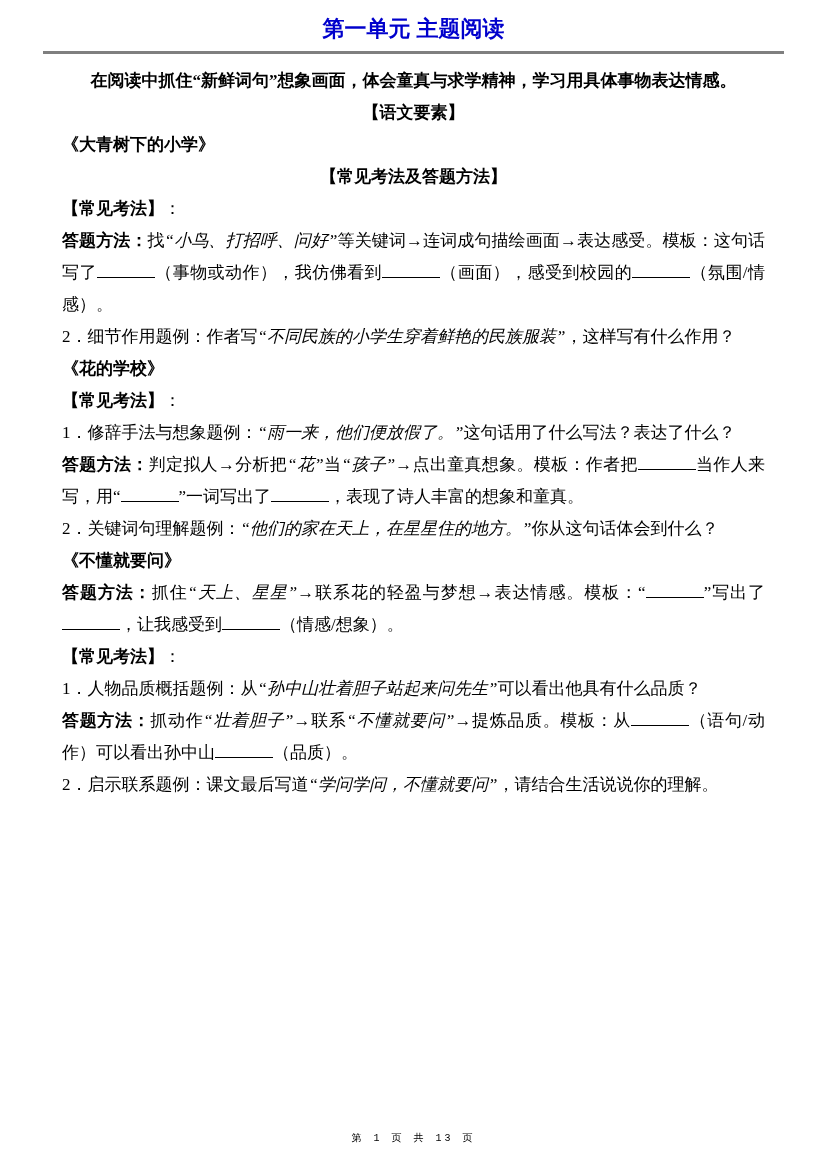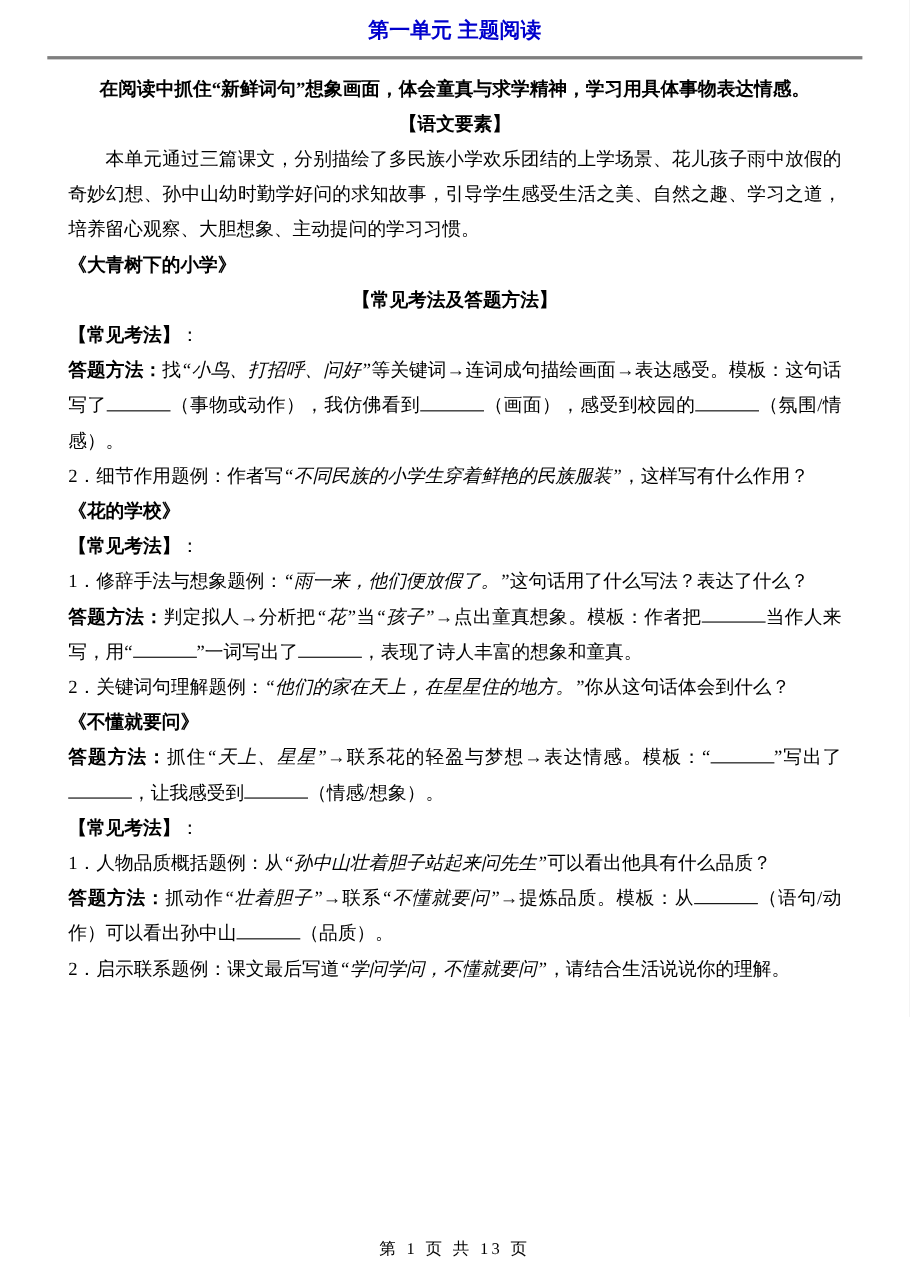--- a/index.html
+++ b/index.html
@@ -8,21 +8,21 @@
     width:827px;height:1169px;
     margin:0 auto;
     background:#ffffff;
     font-family:"Liberation Serif",serif;
     color:#000;
     overflow:hidden;
   }
   .doc-title{
     padding-top:17px;
     text-align:center;
-    font-size:19px;
+    font-size:22px;
     font-weight:bold;
     color:#0000cc;
     font-family:"Liberation Sans",sans-serif;
     line-height:24px;
   }
   .title-rule{
     height:3px;
     background:#7f7f7f;
     margin:10px 43px 0 43px;
   }
@@ -43,34 +43,34 @@
   .blank{
     display:inline-block;
     width:58px;height:15px;
     border-bottom:1px solid #000;
     vertical-align:baseline;
   }
   .footer{
     position:absolute;
     left:0;right:0;bottom:24px;
     text-align:center;
-    font-size:15px;
+    font-size:10px;
     letter-spacing:3px;
+    font-family:Liberation Mono, monospace;
   }
 </style>
 </head>
 <body>
 
 <div class="page">
   <div class="doc-title">第一单元 主题阅读</div>
   <div class="title-rule"></div>
   <div class="doc-body">
       <div class="para center bold"><span>在阅读中抓住“新鲜词句”想象画面，体会童真与求学精神，学习用具体事物表达情感。</span></div>
       <div class="para center bold"><span>【语文要素】</span></div>
-      <div class="para indent"><span>本单元通过三篇课文，分别描绘了多民族小学欢乐团结的上学场景、花儿孩子雨中放假的奇妙幻想、孙中山幼时勤学好问的求知故事，引导学生感受生活之美、自然之趣、学习之道，培养留心观察、大胆想象、主动提问的学习习惯。</span></div>
       <div class="para"><span class="b">《大青树下的小学》</span></div>
       <div class="para center bold"><span>【常见考法及答题方法】</span></div>
       <div class="para"><span class="b">【常见考法】</span><span>：</span></div>
       <div class="para"><span class="b">答题方法：</span><span>找</span><span class="i">“小鸟、打招呼、问好”</span><span>等关键词→连词成句描绘画面→表达感受。模板：这句话写了</span><span class="blank"></span><span>（事物或动作），我仿佛看到</span><span class="blank"></span><span>（画面），感受到校园的</span><span class="blank"></span><span>（氛围/情感）。</span></div>
       <div class="para"><span>2．细节作用题例：作者写</span><span class="i">“不同民族的小学生穿着鲜艳的民族服装”</span><span>，这样写有什么作用？</span></div>
       <div class="para"><span class="b">《花的学校》</span></div>
       <div class="para"><span class="b">【常见考法】</span><span>：</span></div>
       <div class="para"><span>1．修辞手法与想象题例：</span><span class="i">“雨一来，他们便放假了。”</span><span>这句话用了什么写法？表达了什么？</span></div>
       <div class="para"><span class="b">答题方法：</span><span>判定拟人→分析把</span><span class="i">“花”</span><span>当</span><span class="i">“孩子”</span><span>→点出童真想象。模板：作者把</span><span class="blank"></span><span>当作人来写，用“</span><span class="blank"></span><span>”一词写出了</span><span class="blank"></span><span>，表现了诗人丰富的想象和童真。</span></div>
       <div class="para"><span>2．关键词句理解题例：</span><span class="i">“他们的家在天上，在星星住的地方。”</span><span>你从这句话体会到什么？</span></div>

